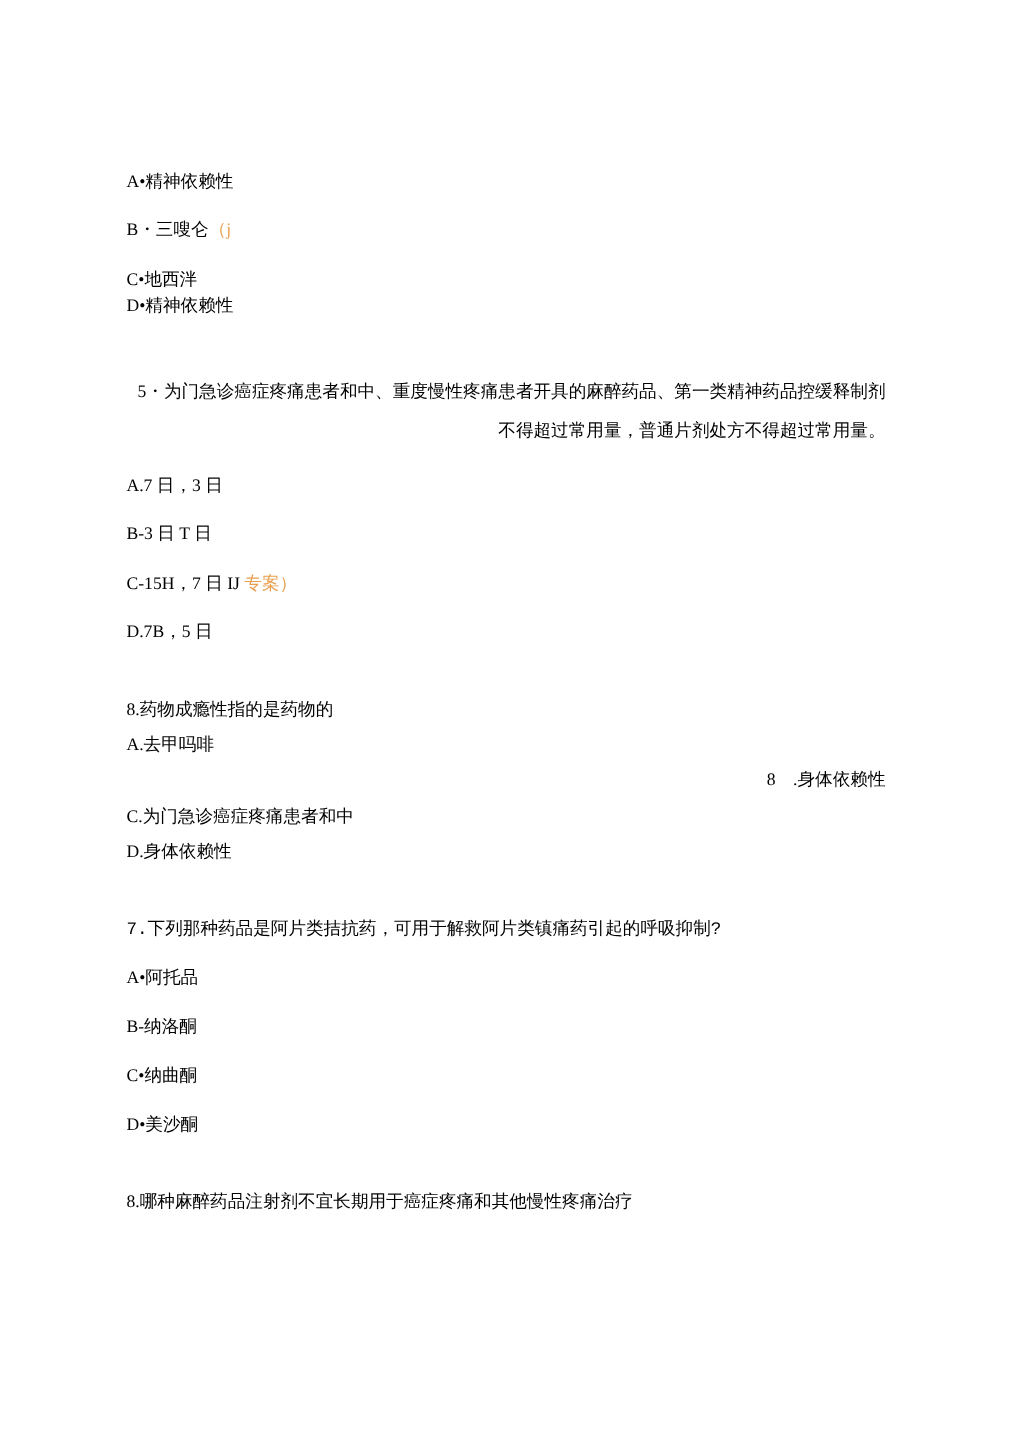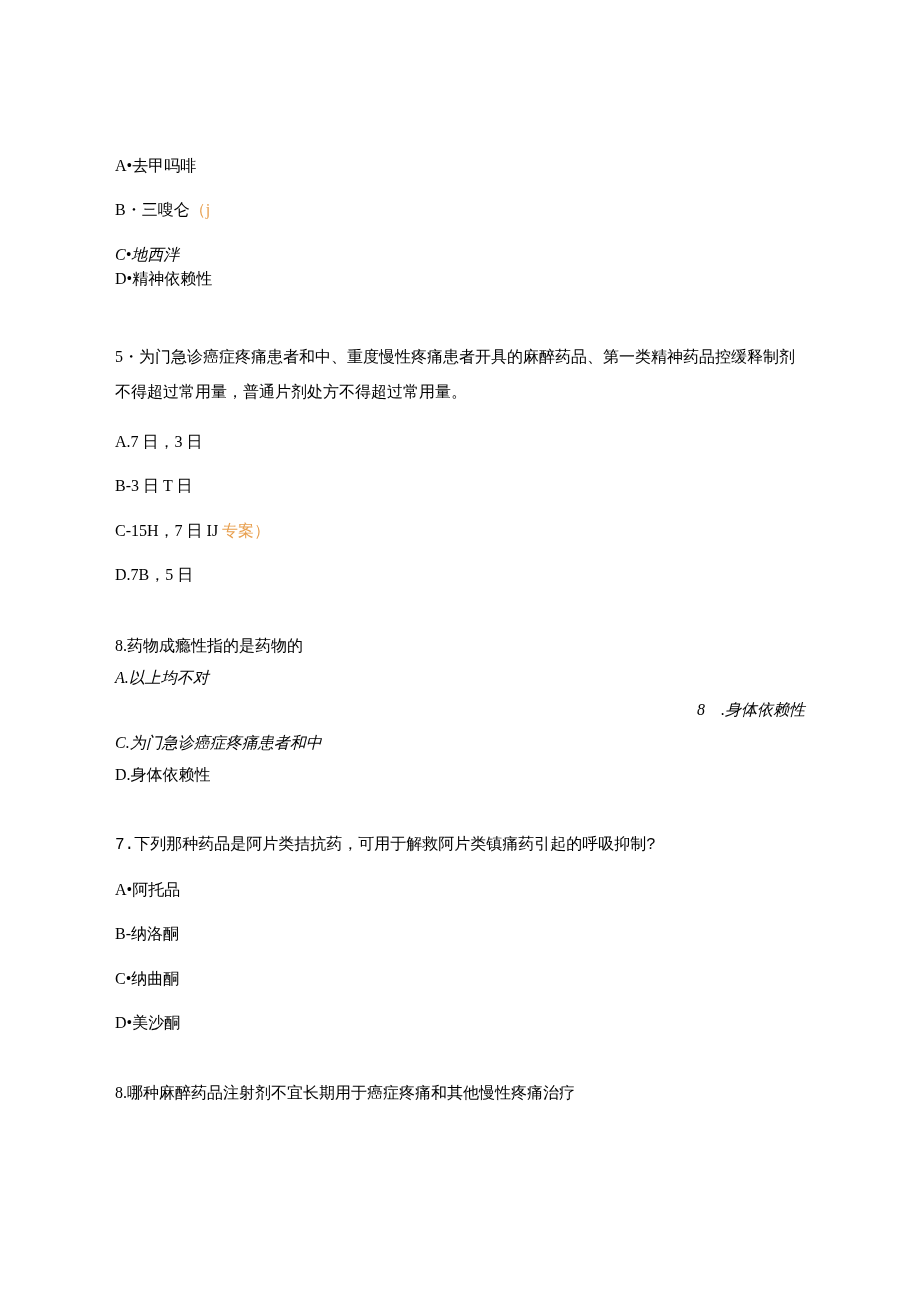--- a/index.html
+++ b/index.html
@@ -15,58 +15,58 @@
       font-size: 16px;
       color: #000000;
       padding: 155px 115px 60px 115px;
       line-height: 1.4;
     }
     .option {
       margin-bottom: 22px;
     }
     .option-tight {
       margin-bottom: 2px;
-      font-style: italic;
     }
     .question {
       margin-top: 28px;
       margin-bottom: 22px;
       line-height: 2.2;
+      text-align: right;
     }
     .question-normal {
       margin-top: 28px;
       margin-bottom: 10px;
     }
     .highlight {
       color: #e8a050;
     }
     .block-gap {
       margin-top: 48px;
     }
   </style>
 </head>
 <body>
 
-<div class="option">A•去甲吗啡</div>
+<div class="option">A•精神依赖性</div>
 <div class="option">
   <span>B・三嗖仑</span><span class="highlight">（j</span>
 </div>
 <div class="option-tight">C•地西泮</div>
 <div class="option">D•精神依赖性</div>
 
 <div class="question block-gap">5・为门急诊癌症疼痛患者和中、重度慢性疼痛患者开具的麻醉药品、第一类精神药品控缓释制剂不得超过常用量，普通片剂处方不得超过常用量。</div>
 <div class="option">A.7 日，3 日</div>
 <div class="option">B-3 日 T 日</div>
 <div class="option">
   <span>C-15H，7 日 IJ </span><span class="highlight">专案）</span>
 </div>
 <div class="option">D.7B，5 日</div>
 
 <div class="question-normal block-gap">8.药物成瘾性指的是药物的</div>
-<div class="option-tight" style="margin-bottom:10px;">A.以上均不对</div>
+<div class="option-tight" style="margin-bottom:10px;">A.去甲吗啡</div>
 <div class="option-tight" style="margin-bottom:10px;text-align:right;">8　.身体依赖性</div>
 <div class="option-tight" style="margin-bottom:10px;">C.为门急诊癌症疼痛患者和中</div>
 <div class="option">D.身体依赖性</div>
 
 <div class="question-normal block-gap" style="margin-bottom:22px;font-family:Liberation Mono, monospace;">7.下列那种药品是阿片类拮抗药，可用于解救阿片类镇痛药引起的呼吸抑制?</div>
 <div class="option">A•阿托品</div>
 <div class="option">B-纳洛酮</div>
 <div class="option">C•纳曲酮</div>
 <div class="option">D•美沙酮</div>
 

